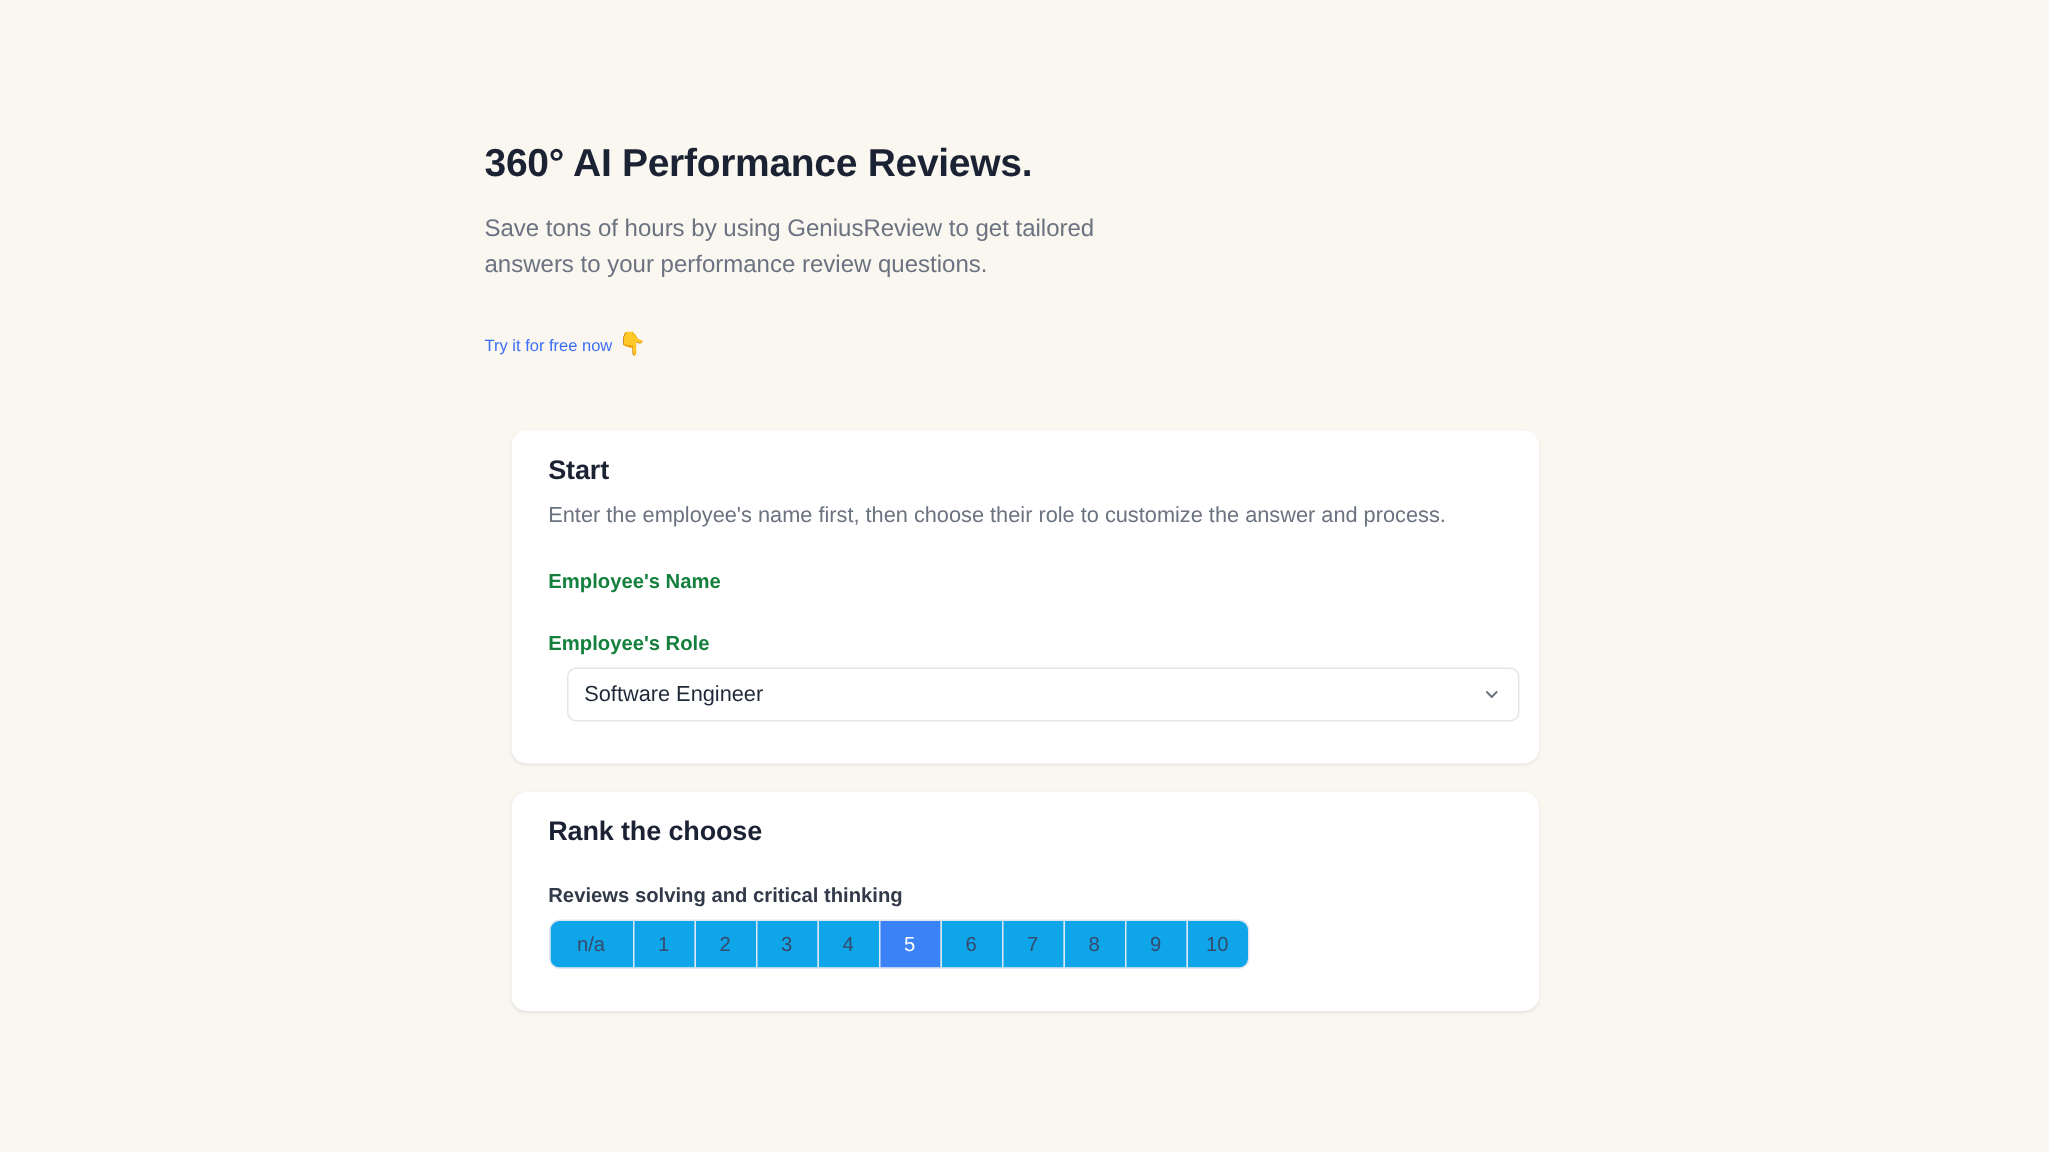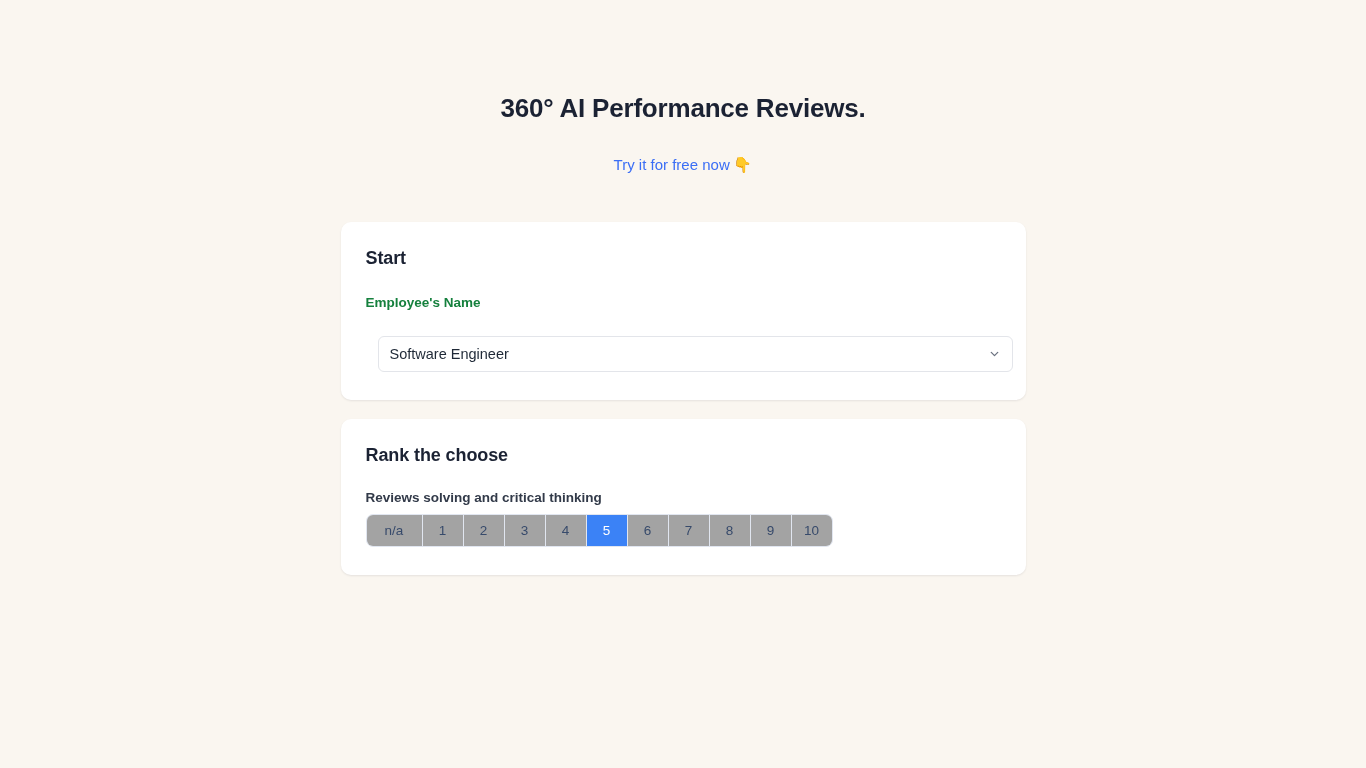--- a/index.html
+++ b/index.html
@@ -22,21 +22,20 @@
     min-height: 768px;
     padding-top: 92px;
     display: flex;
     flex-direction: column;
     align-items: center;
   }
 
   
   .hero {
     width: 720px;
-    text-align: center;
   }
 
   .hero-title {
     font-size: 26px;
     font-weight: 700;
     letter-spacing: -0.2px;
     color: #1b2233;
     line-height: 1.25;
   }
 
@@ -46,39 +45,39 @@
     line-height: 24px;
     color: #6b7280;
     font-weight: 400;
   }
 
   .hero-cta-wrap {
     margin-top: 31px;
   }
 
   .hero-cta {
-    font-size: 15px;
+    font-size: 11px;
     color: #3b6ef5;
     text-decoration: none;
     cursor: pointer;
   }
 
   .hero-cta-emoji {
     font-size: 15px;
     margin-left: 4px;
   }
 
   
   .card {
     width: 685px;
     background: #ffffff;
     border-radius: 10px;
     box-shadow: 0 1px 2px rgba(16, 24, 40, 0.05),
                 0 1px 3px rgba(16, 24, 40, 0.04);
-    padding: 26px 25px 28px 25px;
+    padding: 16px 25px 28px 25px;
   }
 
   .card + .card { margin-top: 19px; }
 
   .card-start { margin-top: 48px; }
 
   .card-title {
     font-size: 18px;
     font-weight: 700;
     color: #1b2233;
@@ -166,21 +165,21 @@
     border-radius: 7px;
     overflow: hidden;
     background: #f2f6fd;
   }
 
   .rating-btn {
     min-width: 41px;
     height: 31px;
     border: none;
     border-left: 1px solid #e1e6f0;
-    background: #a3a3a3;
+    background: #0ea5e9;
     font-family: "Liberation Sans", sans-serif;
     font-size: 13.5px;
     color: #374a6b;
     cursor: pointer;
     display: flex;
     align-items: center;
     justify-content: center;
     padding: 0 6px;
   }
 
@@ -196,34 +195,40 @@
   }
 </style>
 </head>
 <body>
 
 <div class="page">
 
   <div class="hero">
     <h1 class="hero-title">360° AI Performance Reviews.</h1>
 
+    <p class="hero-sub">
+      <span>Save tons of hours by using GeniusReview to get tailored</span><br>
+      <span>answers to your performance review questions.</span>
+    </p>
 
     <div class="hero-cta-wrap">
       <a class="hero-cta" href="#">Try it for free now</a><span class="hero-cta-emoji">👇</span>
     </div>
   </div>
 
   <div class="card card-start">
     <h2 class="card-title">Start</h2>
+    <p class="card-desc">Enter the employee's name first, then choose their role to customize the answer and process.</p>
 
     <div class="field">
       <label class="field-label">Employee's Name</label>
     </div>
 
     <div class="field">
+      <label class="field-label">Employee's Role</label>
       <div class="select-wrap">
         <select class="select-input">
           <option>Software Engineer</option>
         </select>
         <span class="select-chevron">
           <svg width="13" height="13" viewBox="0 0 24 24" fill="none" stroke="#6b7280" stroke-width="2.4" stroke-linecap="round" stroke-linejoin="round">
             <polyline points="6 9 12 15 18 9"></polyline>
           </svg>
         </span>
       </div>

